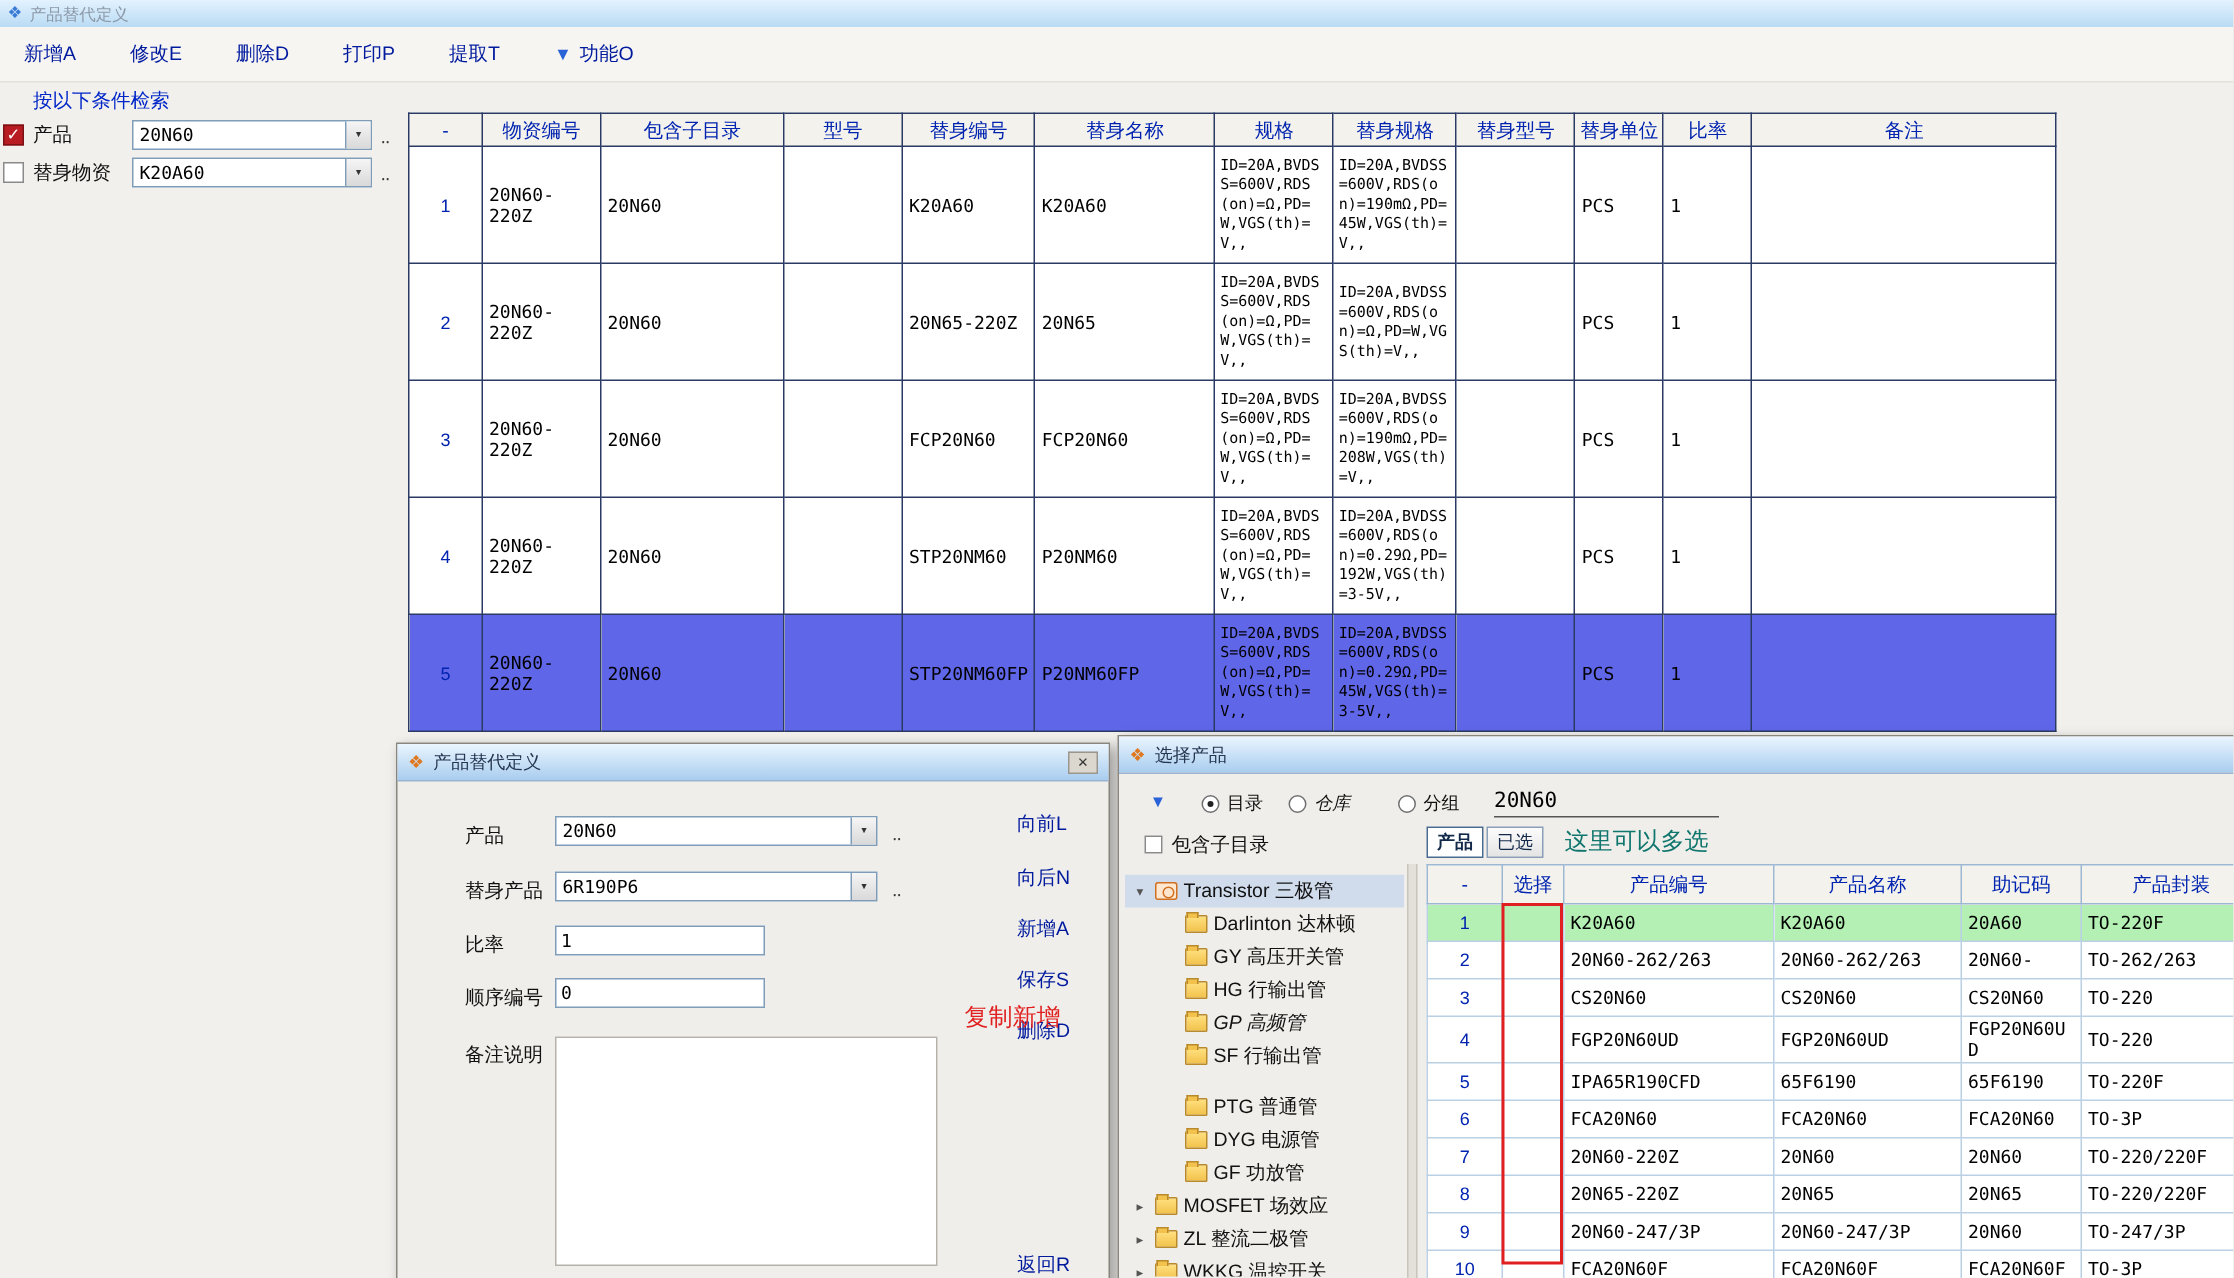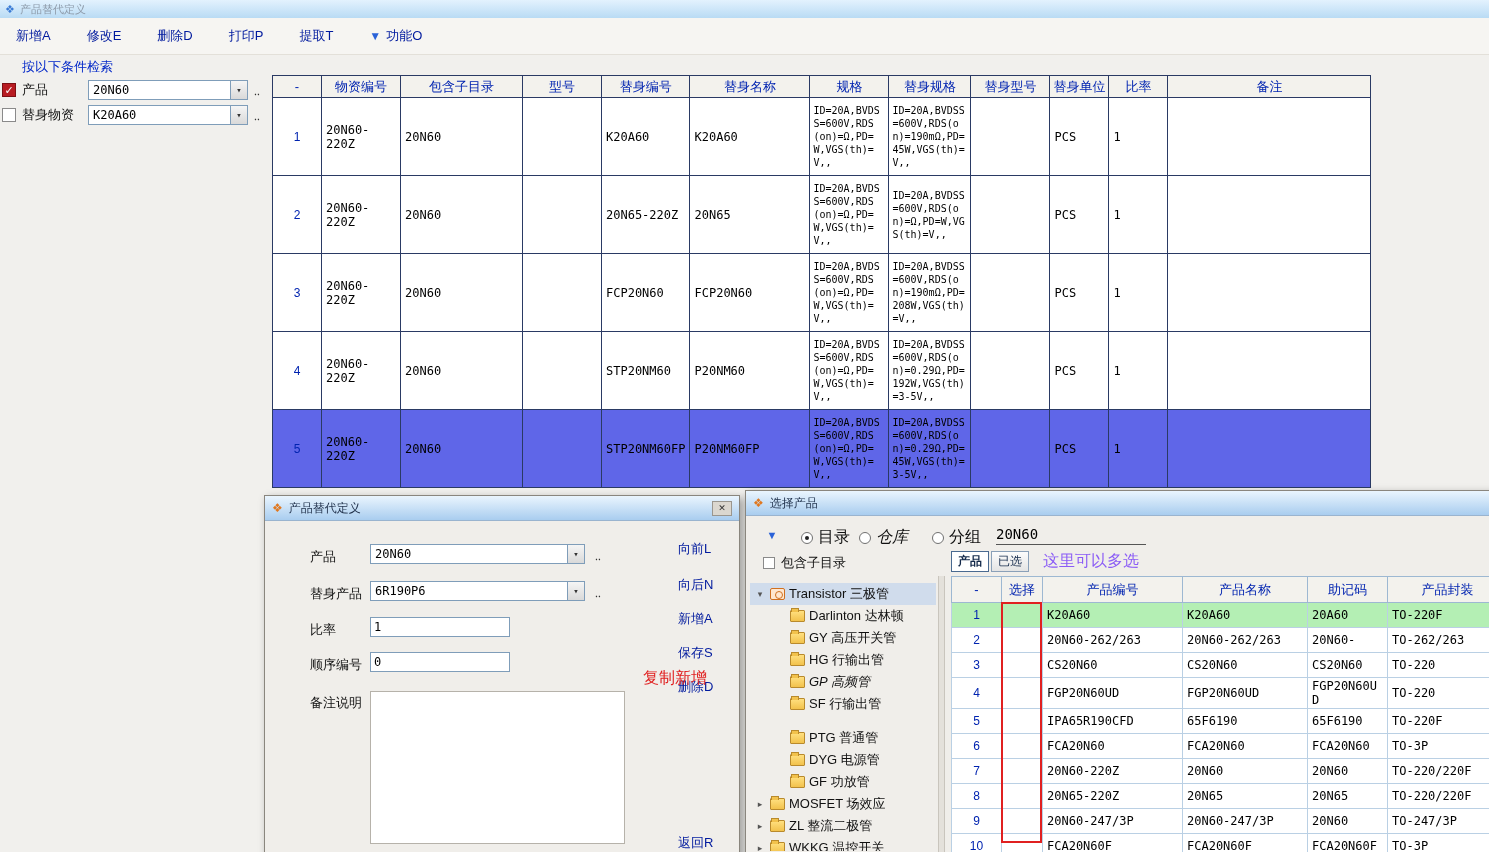--- a/index.html
+++ b/index.html
@@ -60,21 +60,21 @@
     border:1px solid #b6b2aa; resize:none; font-family:"DejaVu Sans Mono",monospace; font-size:12px; }
   .link-btn { position:absolute; left:413px; color:#001a9e; font-size:13px; cursor:pointer; }
   .red-note { position:absolute; color:#e02020; font-size:16px; white-space:nowrap; }
 
   
   .pk-arrow-btn { position:absolute; left:17px; top:37px; width:18px; height:16px; color:#2a62d8;
     font-size:11px; text-align:center; line-height:15px; }
   .radio-row { position:absolute; top:36px; display:flex; align-items:center; gap:5px; }
   .radio { width:12px; height:12px; border-radius:50%; border:1px solid #707070; background:#fff; position:relative; }
   .radio.on::after { content:''; position:absolute; left:3px; top:3px; width:4px; height:4px; border-radius:50%; background:#222; }
-  .radio-lbl { font-size:16px; color:#111; }
+  .radio-lbl { font-size:12px; color:#111; }
   .pk-search { position:absolute; left:250px; top:32px; width:150px; height:22px; border:none;
     border-bottom:1px solid #555; background:transparent; font-size:14px; font-family:"DejaVu Sans Mono",monospace; }
   .pk-sub-row { position:absolute; left:17px; top:63px; display:flex; align-items:center; gap:6px; }
   .pk-sub-row .lbl { font-size:13px; color:#111; }
 
   .tree { position:absolute; left:4px; top:92px; width:186px; height:268px; overflow:hidden; }
   .tree-row { height:22px; display:flex; align-items:center; gap:4px; font-size:13px; color:#111; white-space:nowrap; }
   .tree-row.sel { background:#d0dcec; }
   .tw { width:12px; flex:0 0 12px; color:#555; font-size:9px; text-align:center; }
   .ticon { display:inline-block; width:15px; height:12px; flex:0 0 15px; position:relative; }
@@ -83,21 +83,21 @@
     background:#f2c24c; border:1px solid #b98a2c; border-bottom:none; }
   .ticon.transistor { background:#ffe7cf; border:1px solid #d07020; border-radius:2px; }
   .ticon.transistor::after { content:''; position:absolute; left:4px; top:2px; width:6px; height:6px;
     border-radius:50%; border:1px solid #d07020; }
   .splitter { position:absolute; left:192px; top:85px; width:7px; bottom:0; background:#e4e1db;
     border-left:1px solid #c9c5bd; border-right:1px solid #c9c5bd; }
 
   .tab-btn { position:absolute; top:60px; width:38px; height:21px; font-size:12px; text-align:center;
     line-height:19px; border:1px solid #8aa0b8; color:#13294a; background:linear-gradient(#fcfcfc,#e4e4e4); }
   .tab-btn.active { background:#fff; border-color:#4a6a90; font-weight:bold; }
-  .pk-note { position:absolute; left:297px; top:60px; color:#8b5cf6; font-size:16px; white-space:nowrap; }
+  .pk-note { position:absolute; left:297px; top:60px; color:#0f766e; font-size:16px; white-space:nowrap; }
 
   .ptable { position:absolute; left:205px; top:85px; border-collapse:collapse; table-layout:fixed; background:#fff; }
   .ptable th { height:26px; border:1px solid #9db8d2; color:#0023b0; font-size:13px; font-weight:normal; background:#f3f2ed; }
   .ptable td { height:25px; border:1px solid #bad0e4; font-size:12px; font-family:"DejaVu Sans Mono",monospace;
     padding:1px 4px; overflow:hidden; word-break:break-all; }
   .ptable td.rownum { color:#0023b0; text-align:center; font-family:"Liberation Sans",sans-serif; }
   .ptable tr.highlight td { background:#b4efb4; }
   .select-col-box { position:absolute; left:255px; top:111px; width:41px; height:241px;
     border:2px solid #e02020; pointer-events:none; }
 </style>

